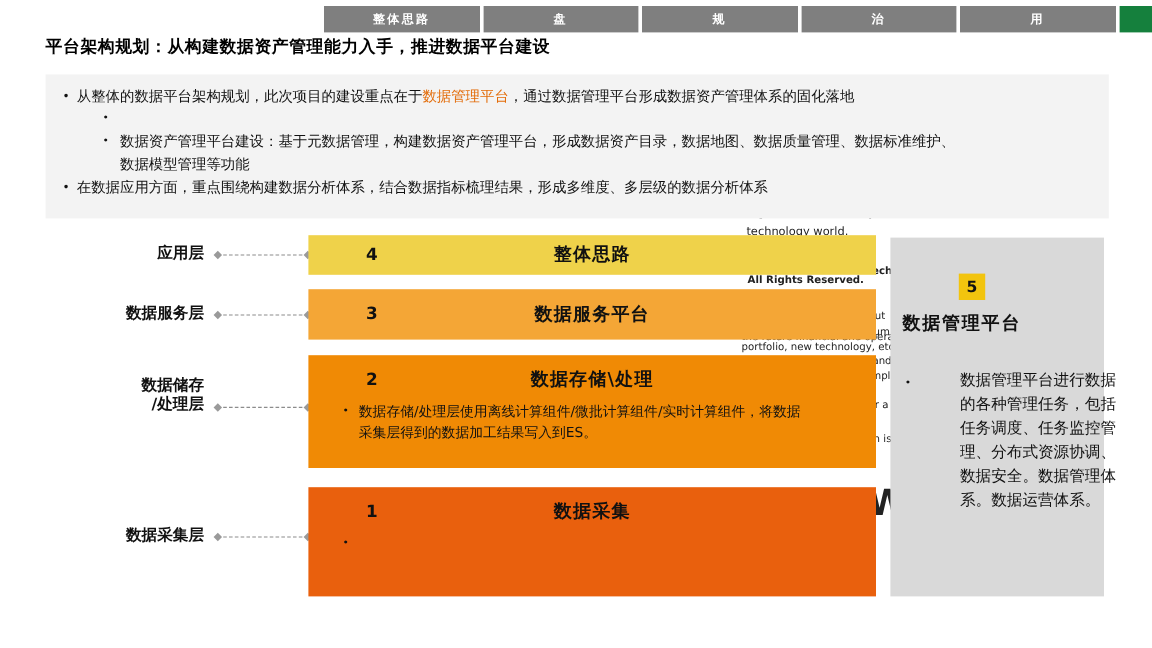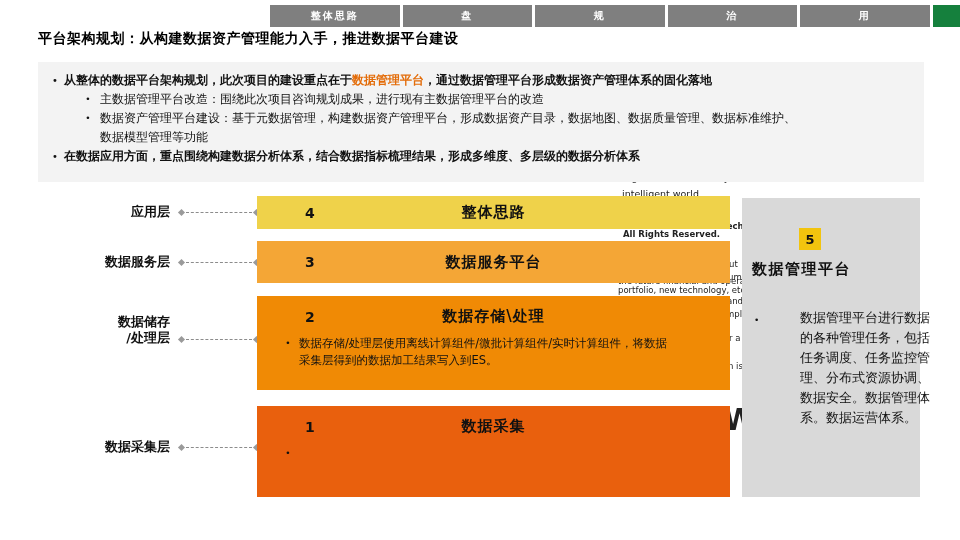--- a/index.html
+++ b/index.html
@@ -14,21 +14,21 @@
 
   
   .title{position:absolute;left:38px;top:30px;font-size:14px;font-weight:bold;color:#000;
          letter-spacing:.5px;z-index:3;white-space:nowrap;}
 
   
   .sumbox{position:absolute;left:38px;top:62px;width:886px;height:120px;background:#f3f3f3;
           box-sizing:border-box;padding:9px 8px 0 8px;font-size:12px;z-index:3;}
   .brow{display:flex;line-height:19px;}
   .brow .mk{flex:none;width:18px;text-align:center;font-size:10px;}
-  .brow.main .tx{font-weight:bold;}
+  .brow.main .tx{font-weight:normal;}
   .brow.sub{margin-left:30px;}
   .brow.sub .mk{width:24px;font-size:9px;}
   .brow.sub .tx{max-width:700px;}
   .hl{color:#e36c09;}
 
   
   .layer-label{position:absolute;left:40px;width:130px;text-align:right;font-weight:bold;
                font-size:13px;line-height:16px;white-space:pre-line;z-index:2;}
   .connector{position:absolute;left:186px;width:66px;height:0;border-top:1px dashed #8c8c8c;z-index:2;}
   .connector::before,.connector::after{content:"";position:absolute;width:5px;height:5px;
@@ -61,21 +61,21 @@
   .panel-desc .tx{width:134px;margin-left:26px;}
 
   
   .frag{position:absolute;z-index:0;color:#222;white-space:nowrap;font-size:8.5px;}
   .frag.b{font-weight:bold;}
 </style>
 </head>
 <body>
 
 <div class="frag" style="left:622px;top:172px;font-size:9.5px;">organization for a fully connected,</div>
-<div class="frag" style="left:622px;top:188px;font-size:9.5px;">intelligent world.</div>
+<div class="frag" style="left:622px;top:188px;font-size:9.5px;">technology world.</div>
 <div class="frag b" style="left:722px;top:221px;">Technologies Co., Ltd.</div>
 <div class="frag b" style="left:623px;top:229px;">All Rights Reserved.</div>
 <div class="frag" style="left:728px;top:249px;margin-top:23px;">um</div>
 <div class="frag" style="left:729px;top:259px;">ut</div>
 <div class="frag" style="left:618px;top:276px;">the future financial and operati</div>
 <div class="frag" style="left:618px;top:285px;">portfolio, new technology, etc.</div>
 <div class="frag" style="left:727px;top:296px;">and</div>
 <div class="frag" style="left:726px;top:309px;">mpli</div>
 <div class="frag" style="left:728px;top:321px;margin-top:40px;">n is</div>
 <div class="frag" style="left:729px;top:333px;">r a</div>
@@ -92,21 +92,20 @@
 
 <div class="title">平台架构规划：从构建数据资产管理能力入手，推进数据平台建设</div>
 
 <div class="sumbox">
   <div class="brow main">
     <span class="mk">•</span>
     <span class="tx"><span>从整体的数据平台架构规划，此次项目的建设重点在于</span><span class="hl">数据管理平台</span><span>，通过数据管理平台形成数据资产管理体系的固化落地</span></span>
   </div>
   <div class="brow sub">
     <span class="mk">•</span>
-    <span class="tx">主数据管理平台改造：围绕此次项目咨询规划成果，进行现有主数据管理平台的改造</span>
   </div>
   <div class="brow sub">
     <span class="mk">•</span>
     <span class="tx">数据资产管理平台建设：基于元数据管理，构建数据资产管理平台，形成数据资产目录，数据地图、数据质量管理、数据标准维护、数据模型管理等功能</span>
   </div>
   <div class="brow main">
     <span class="mk">•</span>
     <span class="tx">在数据应用方面，重点围绕构建数据分析体系，结合数据指标梳理结果，形成多维度、多层级的数据分析体系</span>
   </div>
 </div>

